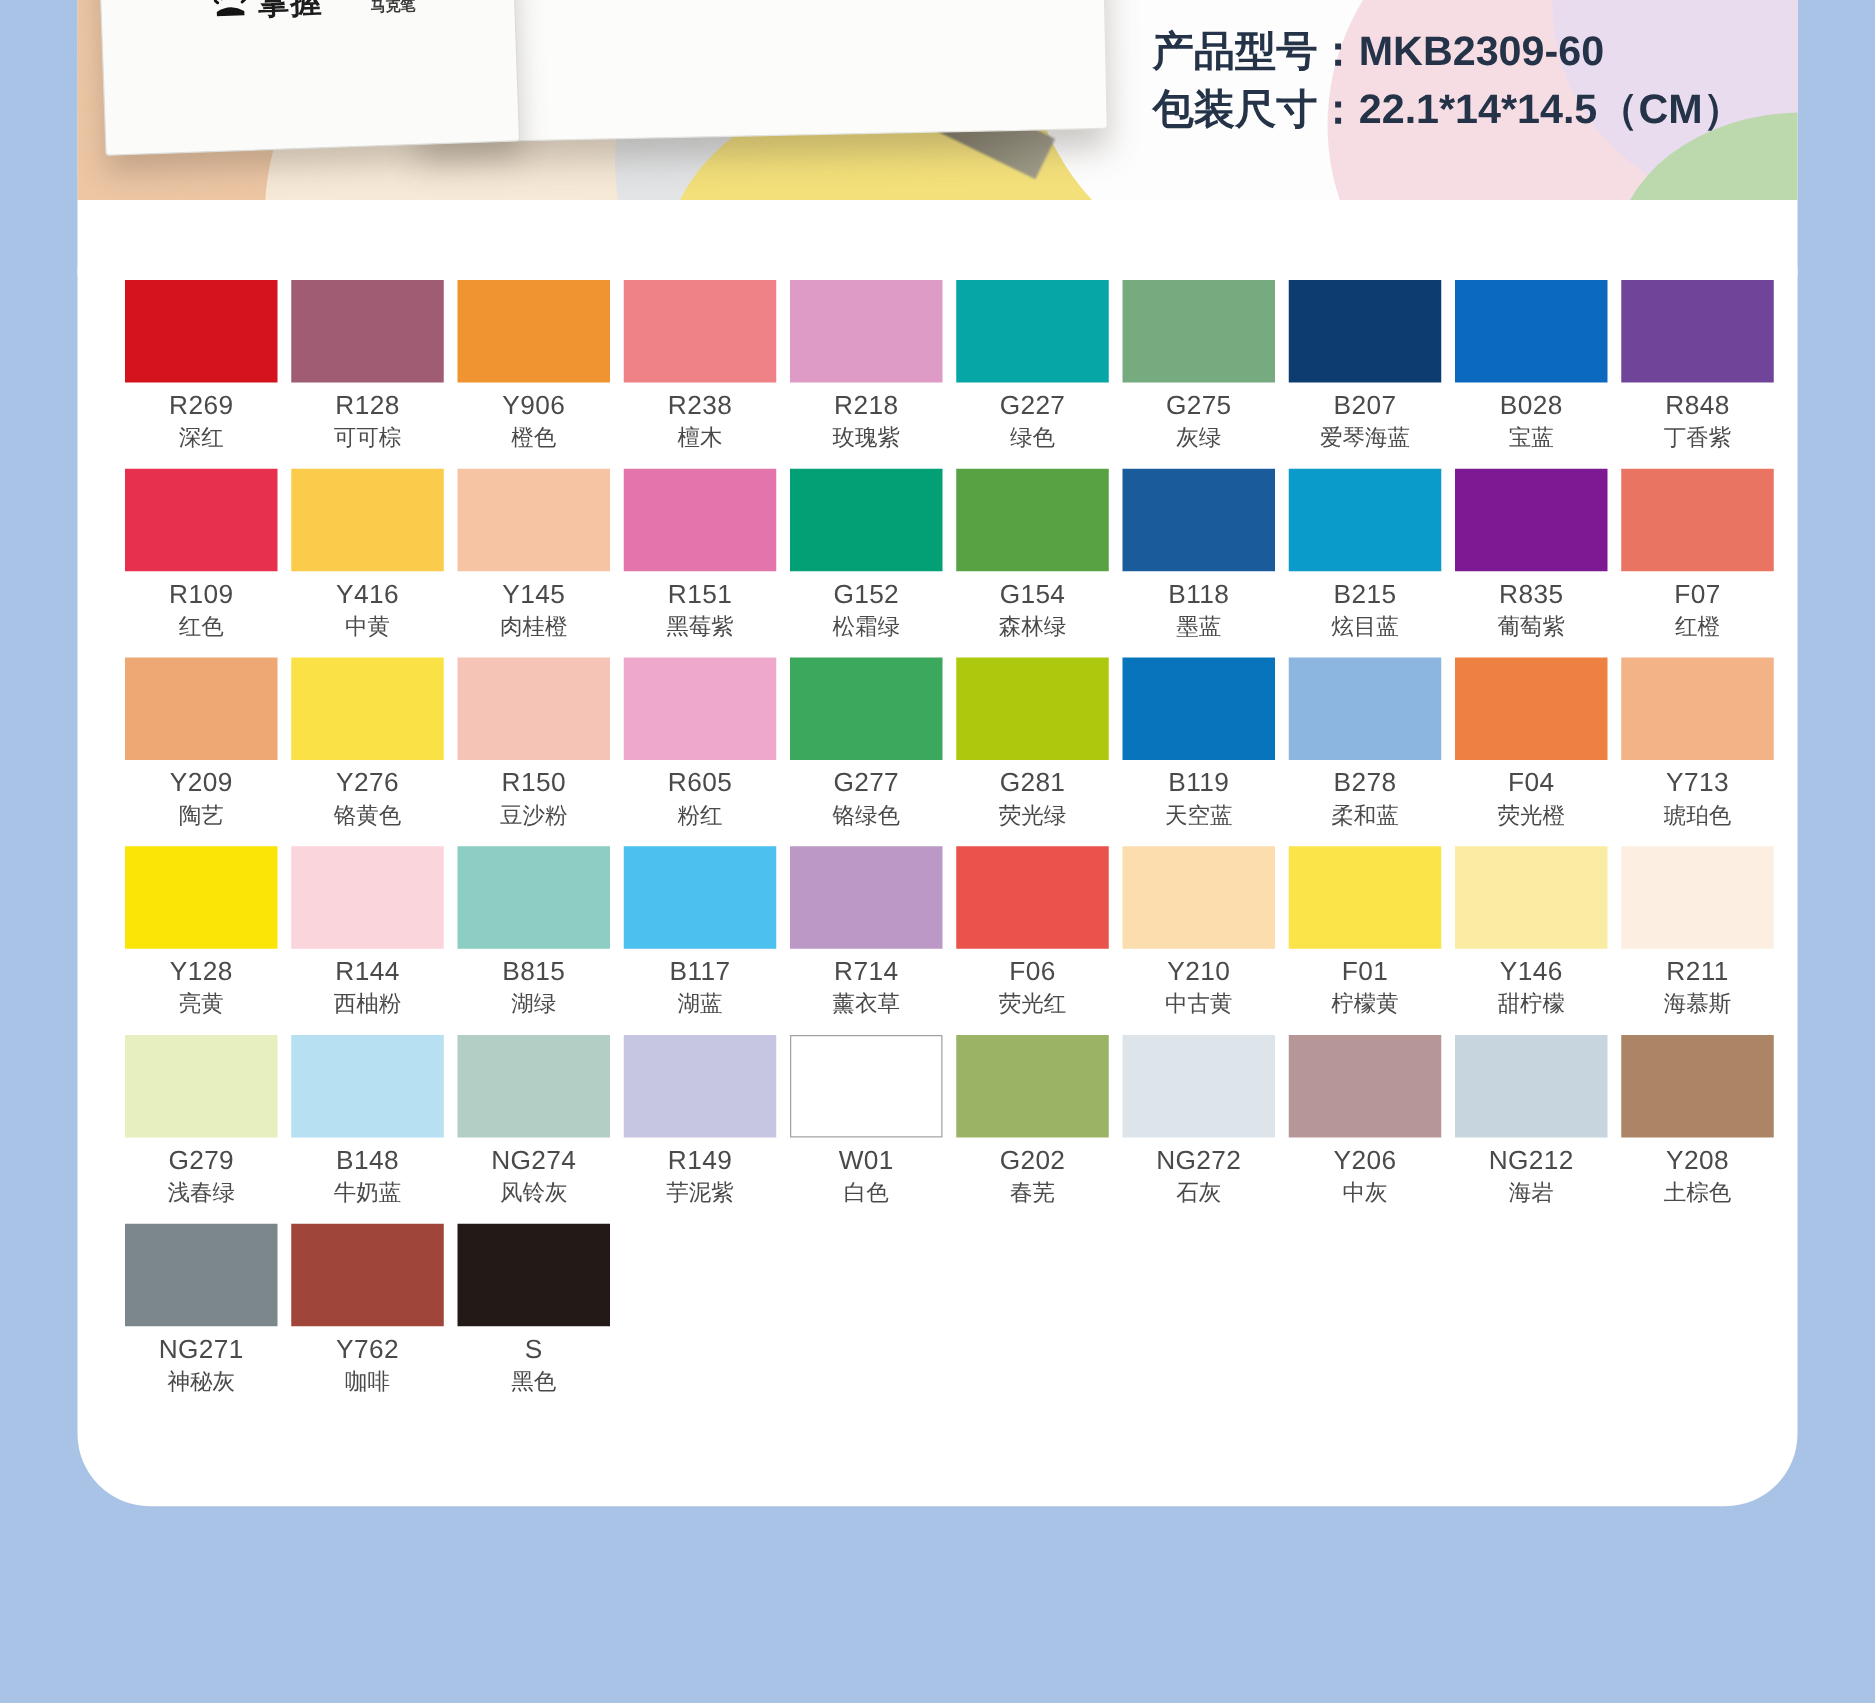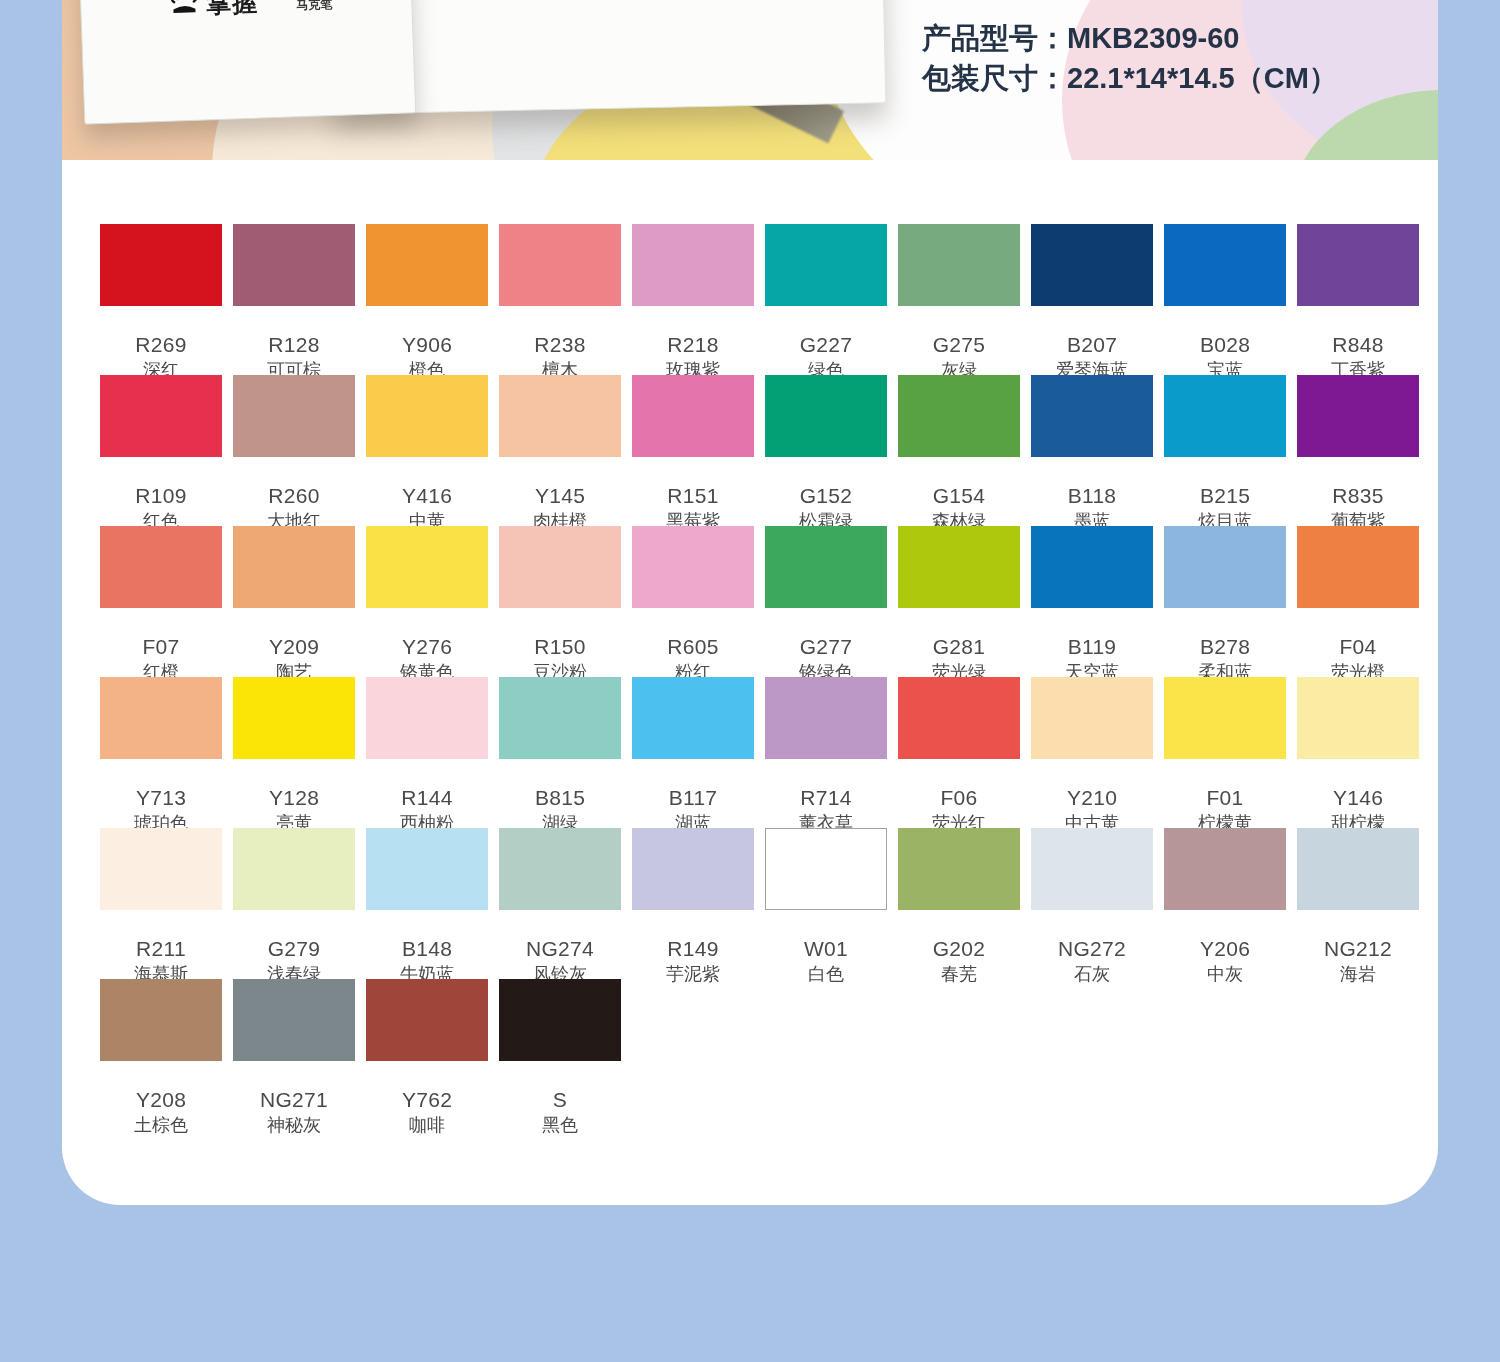--- a/index.html
+++ b/index.html
@@ -136,21 +136,21 @@
 
   #banner-text {
     position: absolute;
     left: 860px;
     top: 18px;
     color: #253348;
     font-weight: bold;
     line-height: 1.38;
   }
   #banner-text .line {
-    font-size: 29px;
+    font-size: 33px;
     white-space: nowrap;
   }
 
   
   #card {
     position: absolute;
     left: 62px;
     top: 160px;
     width: 1376px;
     height: 1045px;
@@ -197,21 +197,20 @@
     top: 88px;
     width: 122px;
     text-align: center;
     color: #454545;
   }
   .code {
     font-size: 21px;
     line-height: 26px;
     letter-spacing: .3px;
     color: #4a4a4a;
-    margin-top: 20px;
   }
   .cname {
     font-size: 18px;
     line-height: 24px;
     color: #4a4a4a;
   }
 </style>
 </head>
 <body>
 
@@ -330,27 +329,20 @@
       </div>
     </div>
     <div class="cell">
       <div class="chip" style="background: rgb(230, 48, 77);"></div>
       <div class="cap">
         <div class="code">R109</div>
         <div class="cname">红色</div>
       </div>
     </div>
     <div class="cell">
-      <div class="chip" style="background: rgb(192, 148, 139);"></div>
-      <div class="cap">
-        <div class="code">R260</div>
-        <div class="cname">大地红</div>
-      </div>
-    </div>
-    <div class="cell">
       <div class="chip" style="background: rgb(251, 203, 76);"></div>
       <div class="cap">
         <div class="code">Y416</div>
         <div class="cname">中黄</div>
       </div>
     </div>
     <div class="cell">
       <div class="chip" style="background: rgb(247, 196, 163);"></div>
       <div class="cap">
         <div class="code">Y145</div>

